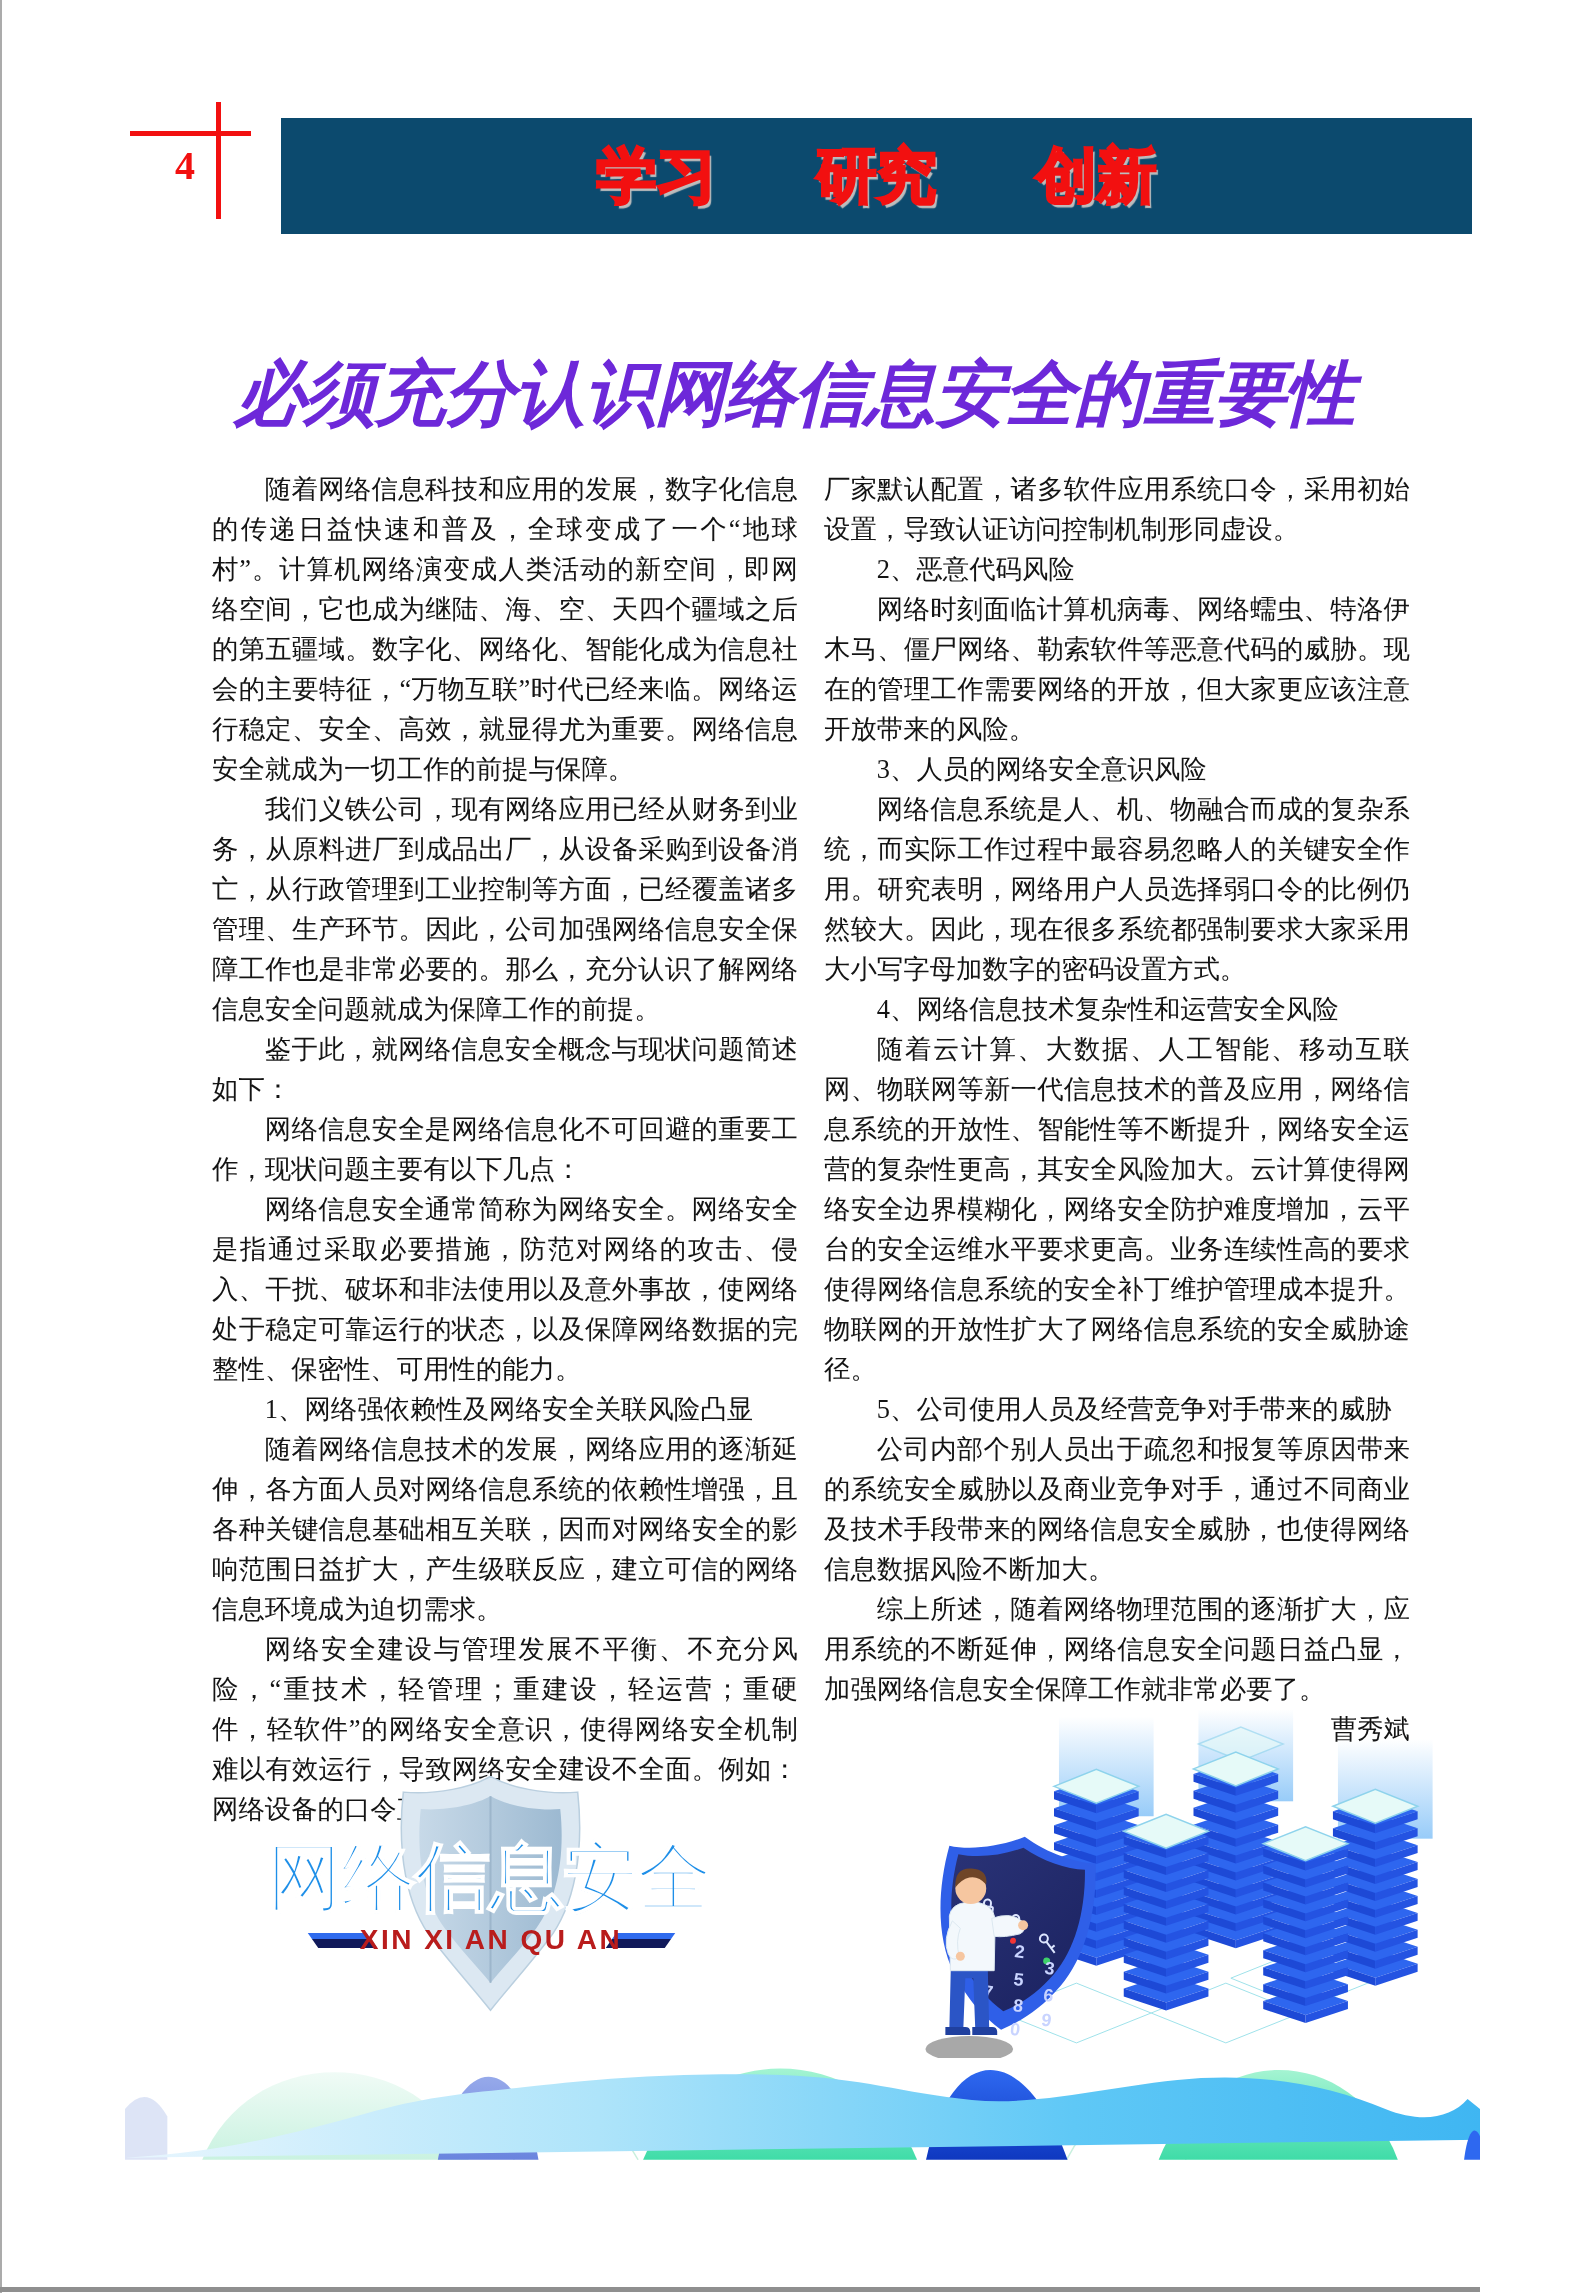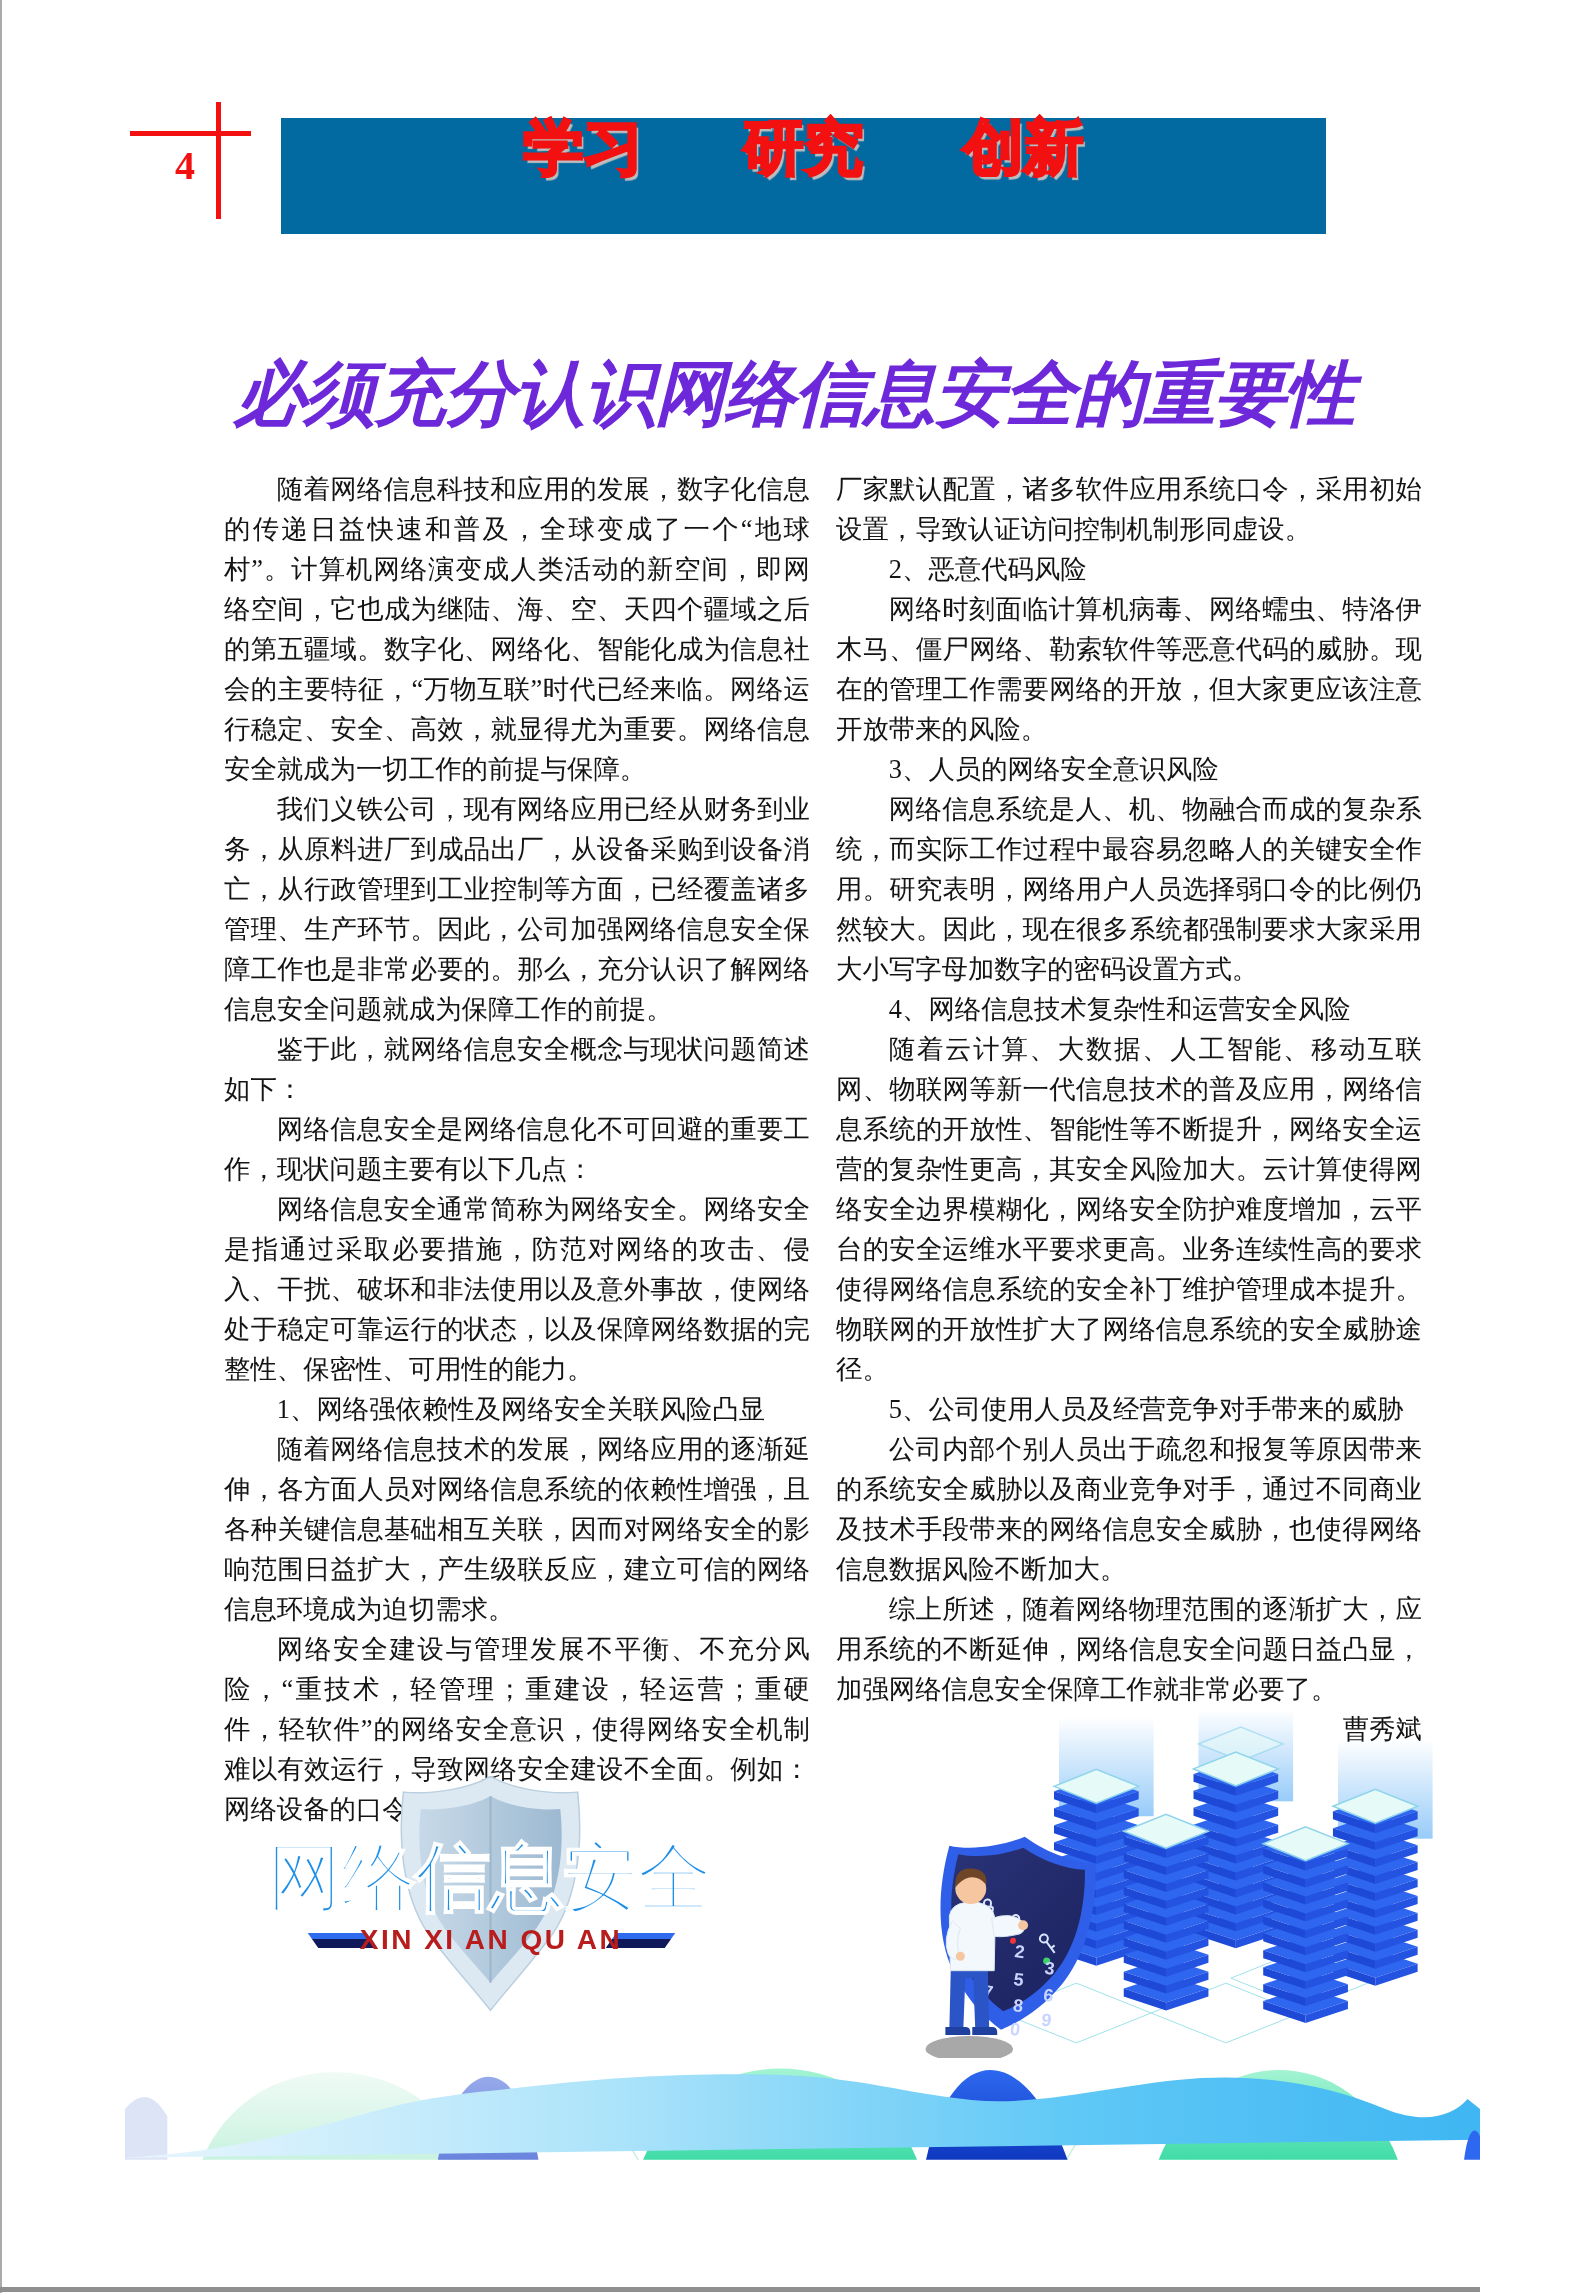--- a/index.html
+++ b/index.html
@@ -10,31 +10,31 @@
   [data-name]{box-sizing:border-box;}
   
   .edge-left{position:absolute;left:0;top:0;width:1.5px;height:2293px;background:#ababab;}
   .edge-bottom{position:absolute;left:0;top:2287px;width:1480px;height:5px;background:#8f8f8f;}
   
   .reg-h{position:absolute;left:130px;top:131px;width:121px;height:4.5px;background:#F21010;}
   .reg-v{position:absolute;left:216px;top:102px;width:4.5px;height:117px;background:#F21010;}
   .page-num{position:absolute;left:175px;top:146px;font-family:"Liberation Serif",serif;
     font-weight:bold;font-size:40px;color:#F21010;line-height:1;}
   
-  .banner{position:absolute;left:281px;top:118px;width:1045px;height:116px;background:#0369a1;
-    display:flex;justify-content:center;gap:100px;}
+  .banner{position:absolute;left:281px;top:118px;width:1191px;height:116px;background:#0c4a6e;
+    display:flex;align-items:center;justify-content:center;gap:100px;}
   .banner-word{font-family:"Liberation Sans",sans-serif;font-weight:bold;font-size:60px;
     color:#ffffff;-webkit-text-stroke:3px #F21010;text-shadow:3px 3.5px 1px #bdbdbd;line-height:1;}
   
   .title{position:absolute;left:199px;top:352px;width:1191px;text-align:center;
     font-family:"Liberation Serif",serif;font-weight:bold;font-style:italic;
     font-size:71px;line-height:1.2;color:#6d28d9;letter-spacing:-1px;white-space:nowrap;}
   
   .col{position:absolute;top:469px;width:586px;font-size:26.4px;line-height:40px;
-    text-align:justify;color:#141414;margin-left:12px;}
+    text-align:justify;color:#141414;}
   .col p{margin:0;text-indent:2em;}
   .col-left{left:212px;}
   .col-right{left:824px;}
   .col-right p:first-child{text-indent:0;}
   .col-right p.author{text-align:right;text-indent:0;}
   
   .logo-shield-svg{position:absolute;left:356px;top:1776px;width:269px;height:237px;}
   .logo-title{position:absolute;left:267px;top:1840px;width:448px;text-align:left;
     font-family:"Liberation Sans",sans-serif;font-weight:900;font-size:75px;line-height:1;
     color:#1E8FE8;-webkit-text-stroke:1.5px #ffffff;letter-spacing:-1px;white-space:nowrap;}

